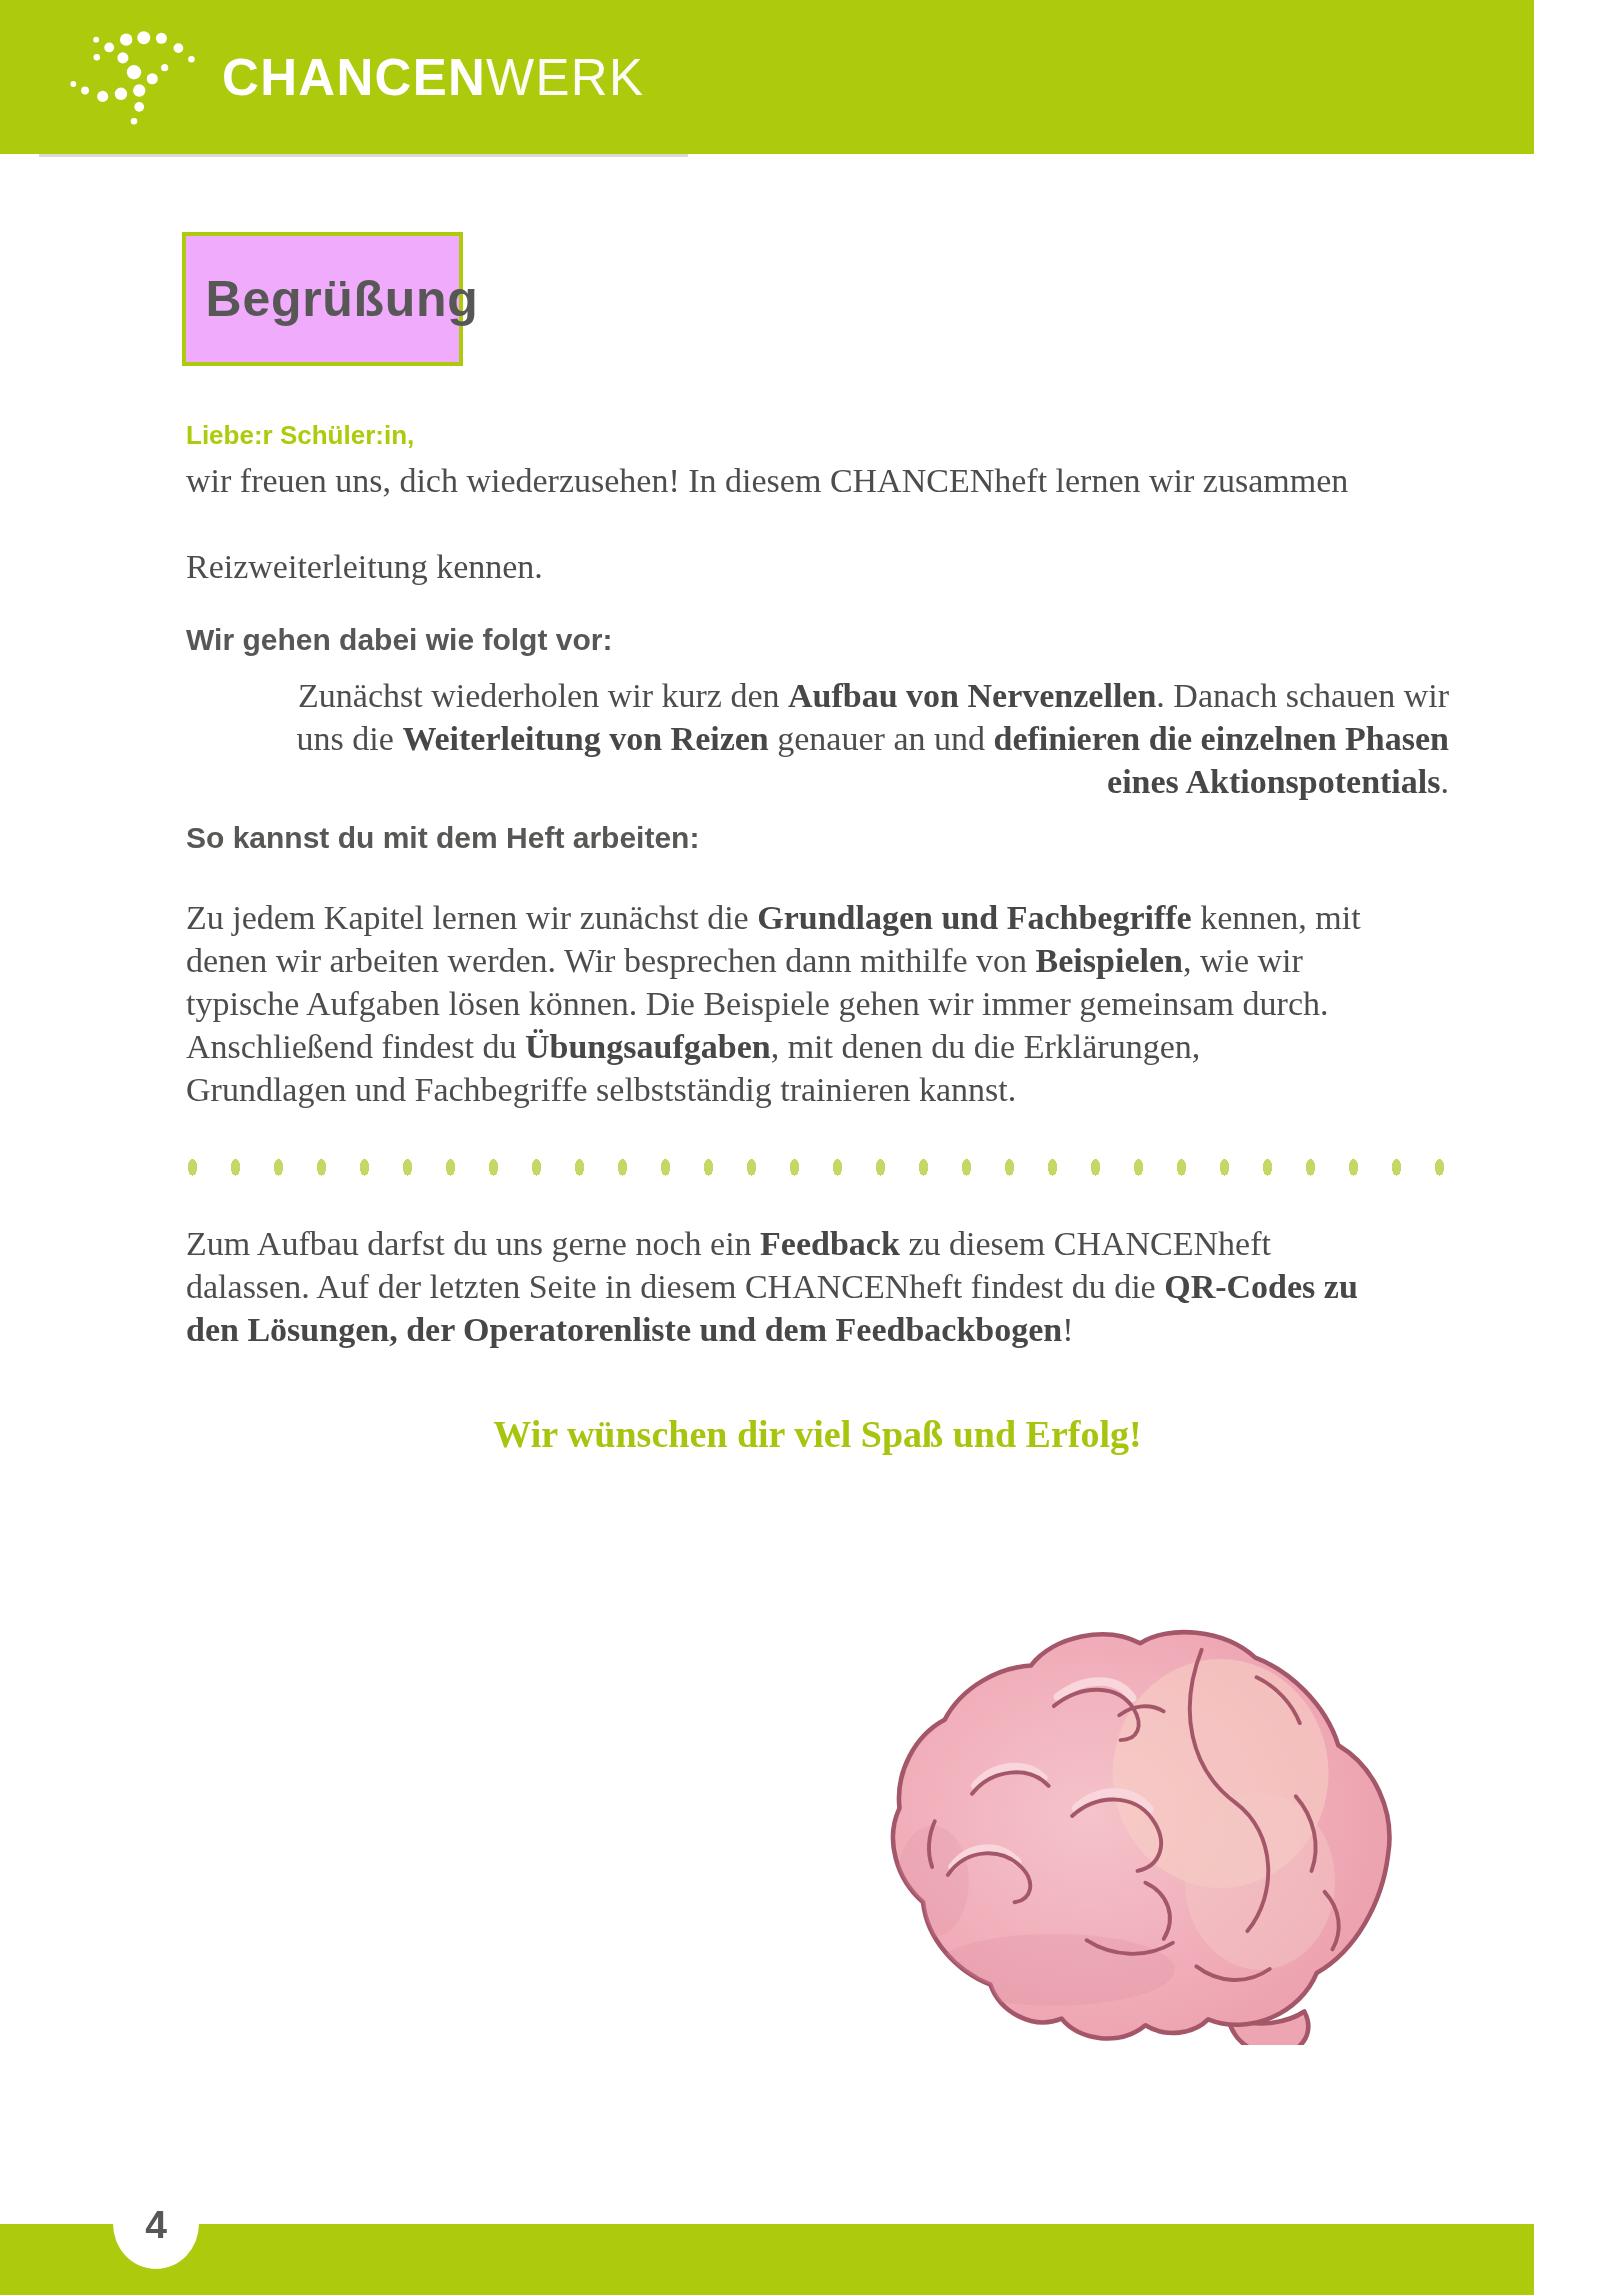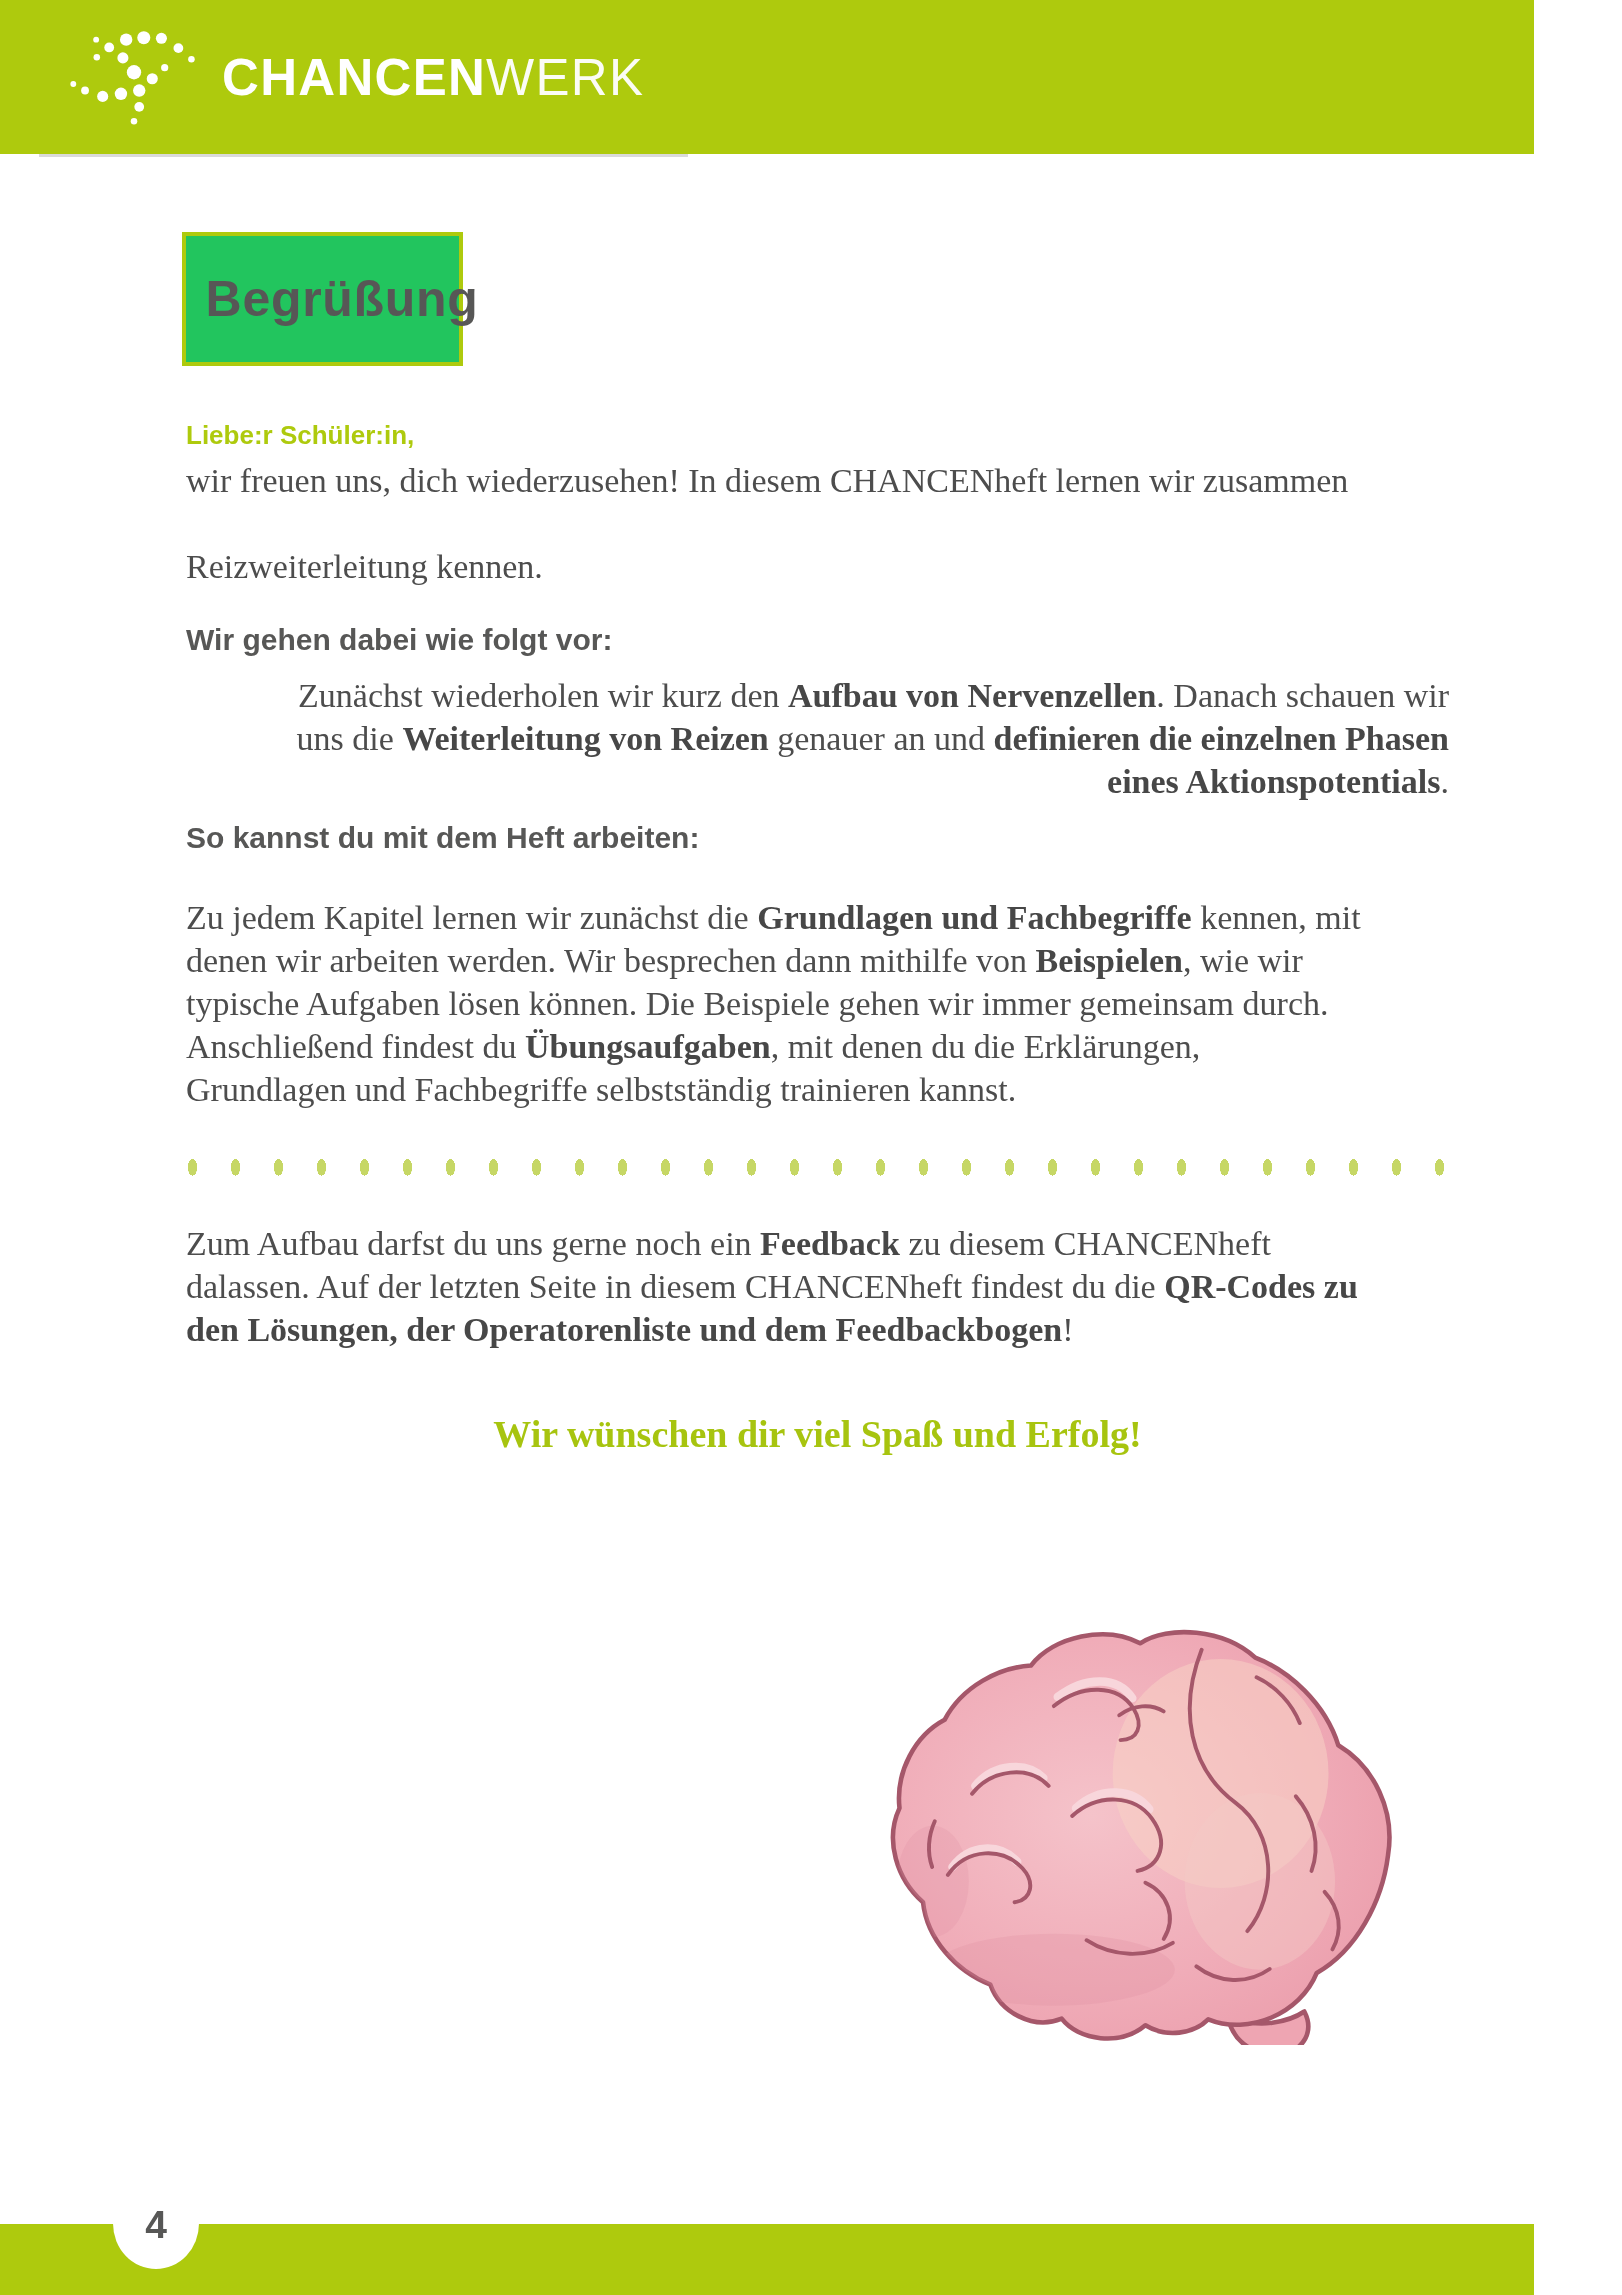--- a/index.html
+++ b/index.html
@@ -24,21 +24,21 @@
   }
   .brand .b{font-weight:800;}
   .brand .l{font-weight:400;opacity:.96;}
   .header-shadow{
     position:absolute;left:39px;top:154px;width:649px;height:3.3px;
     background:#dadada;
   }
   
   .title-box{
     position:absolute;left:182px;top:232px;width:281px;height:134px;
-    border:4.6px solid #aeca0d;background:#22c55e;box-sizing:border-box;
+    border:4.6px solid #aeca0d;background:#f0abfc;box-sizing:border-box;
     display:flex;align-items:center;
   }
   .title-box h1{
     margin:0;padding-left:19.6px;
     font-family:"Liberation Sans", sans-serif;
     font-weight:700;font-size:50px;color:#575756;letter-spacing:0.7px;
   }
   
   .salutation{
     position:absolute;left:186px;top:420px;margin:0;

